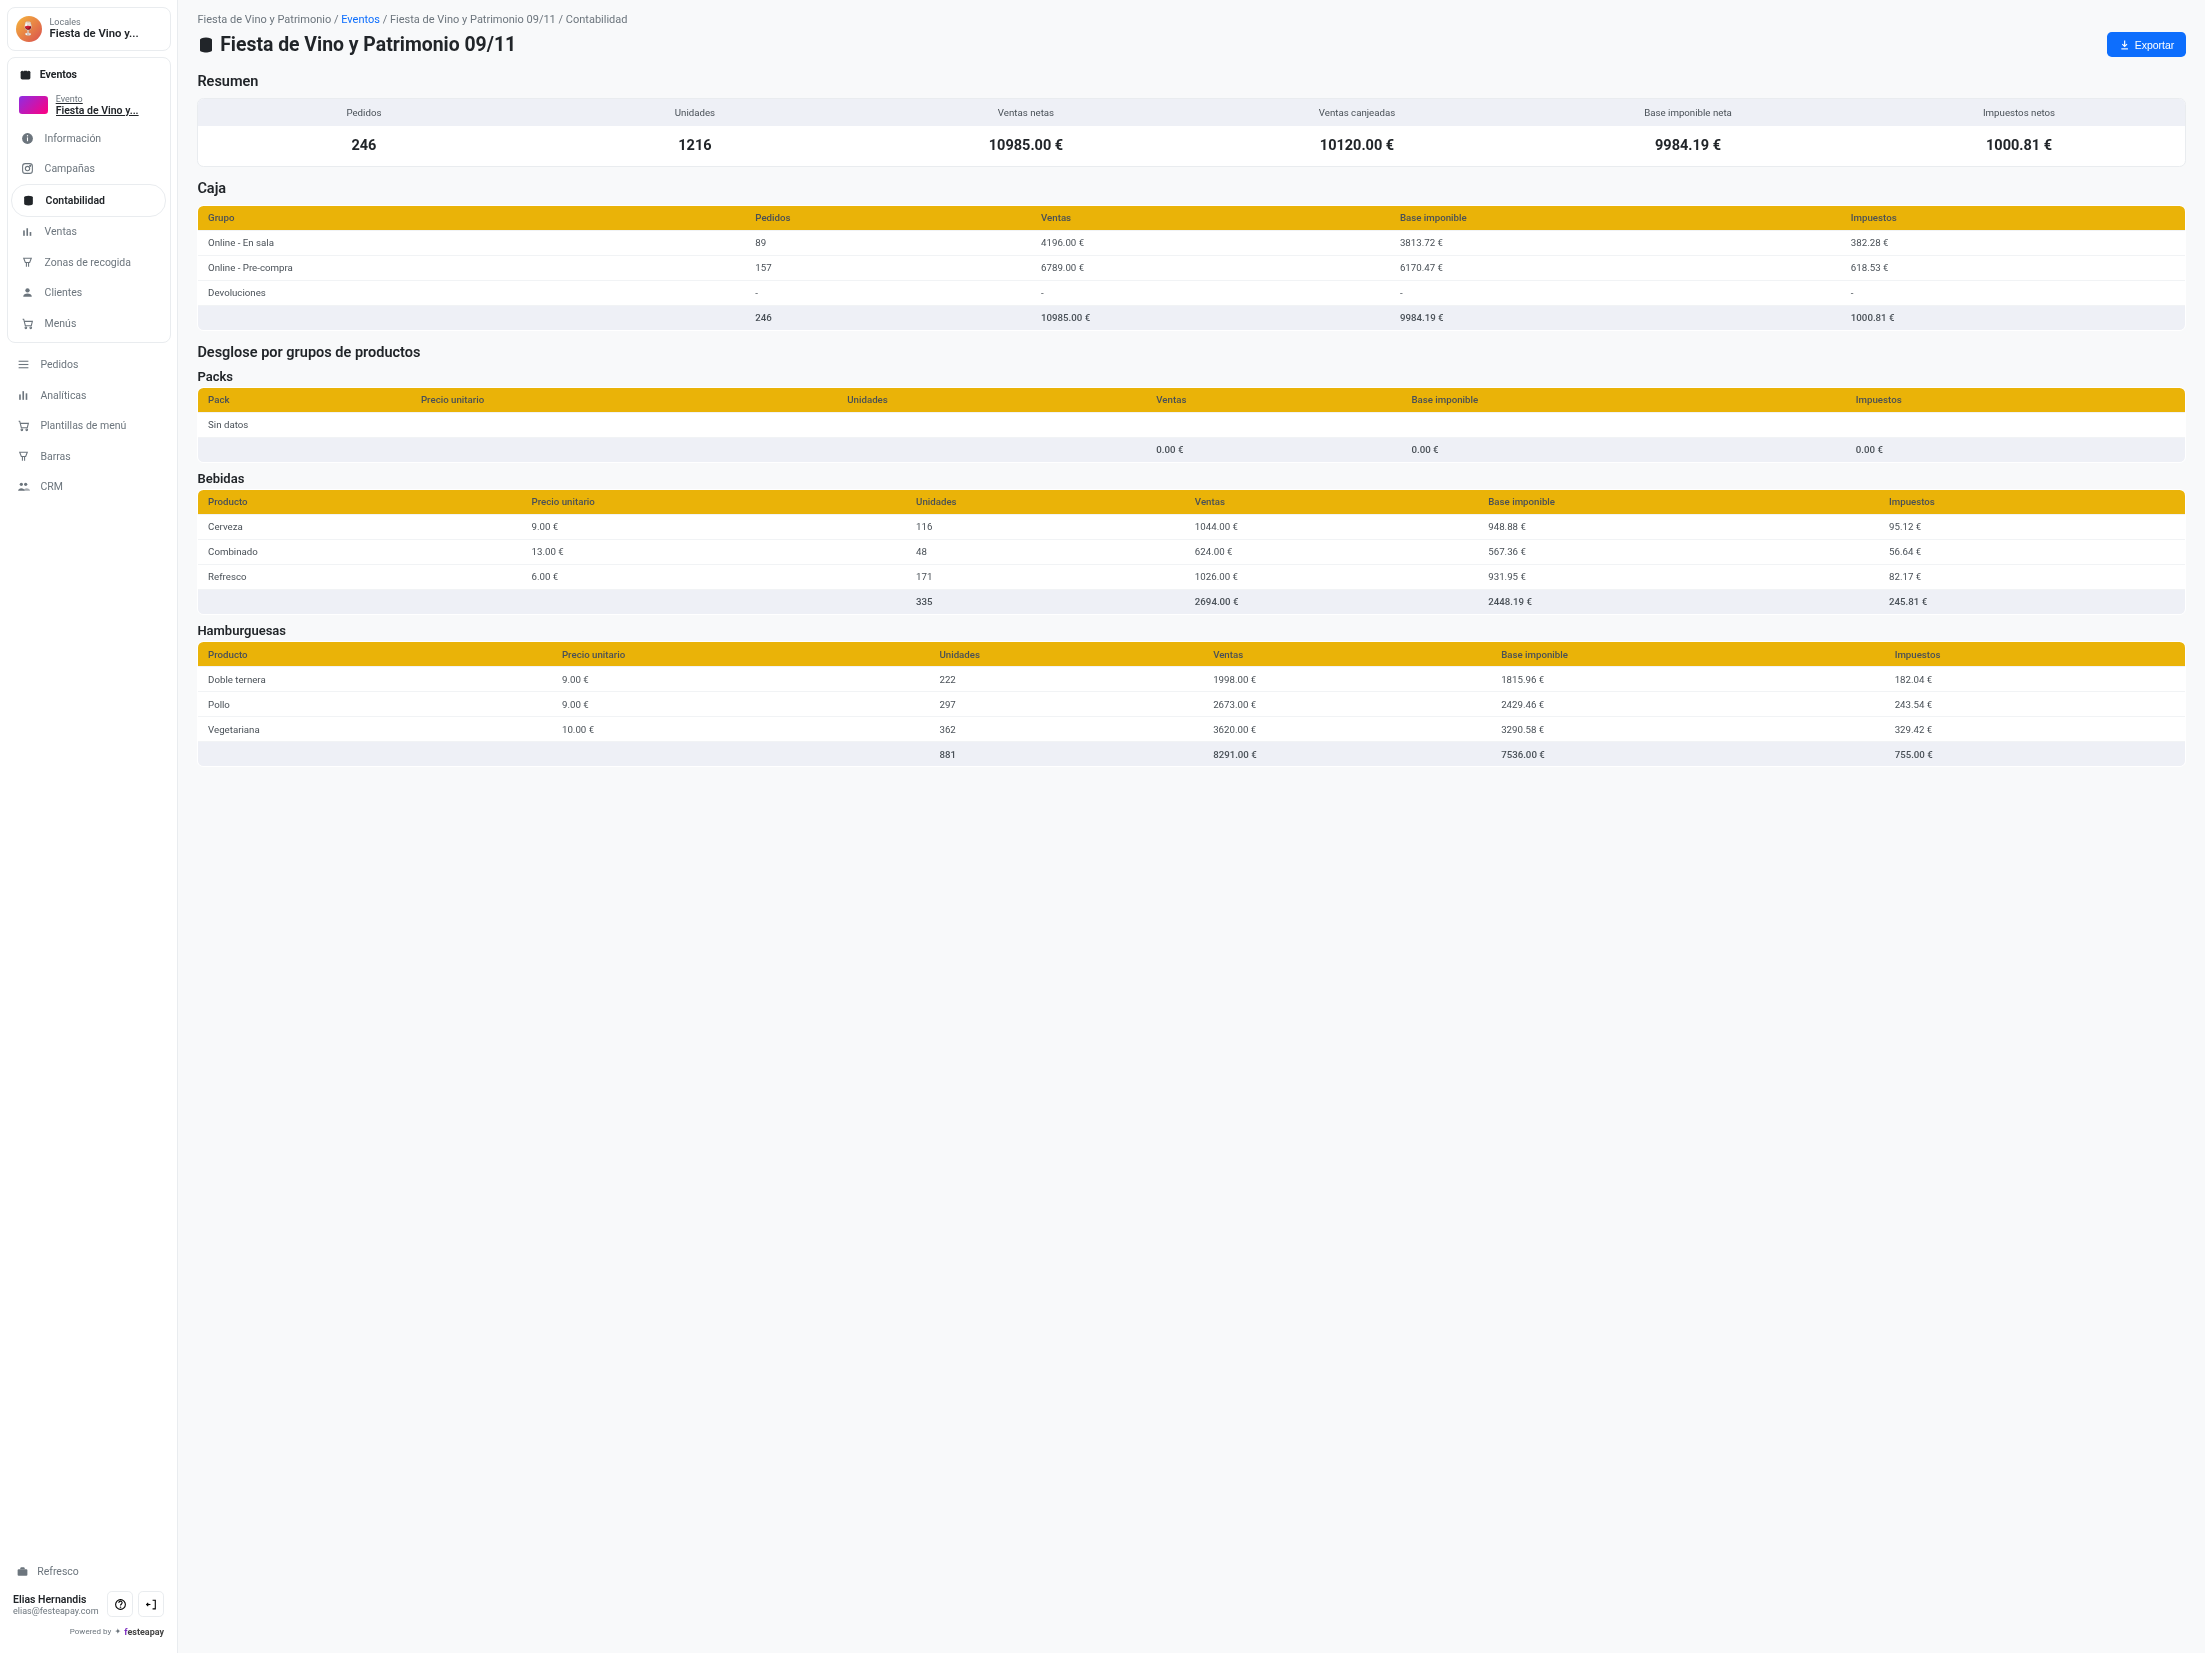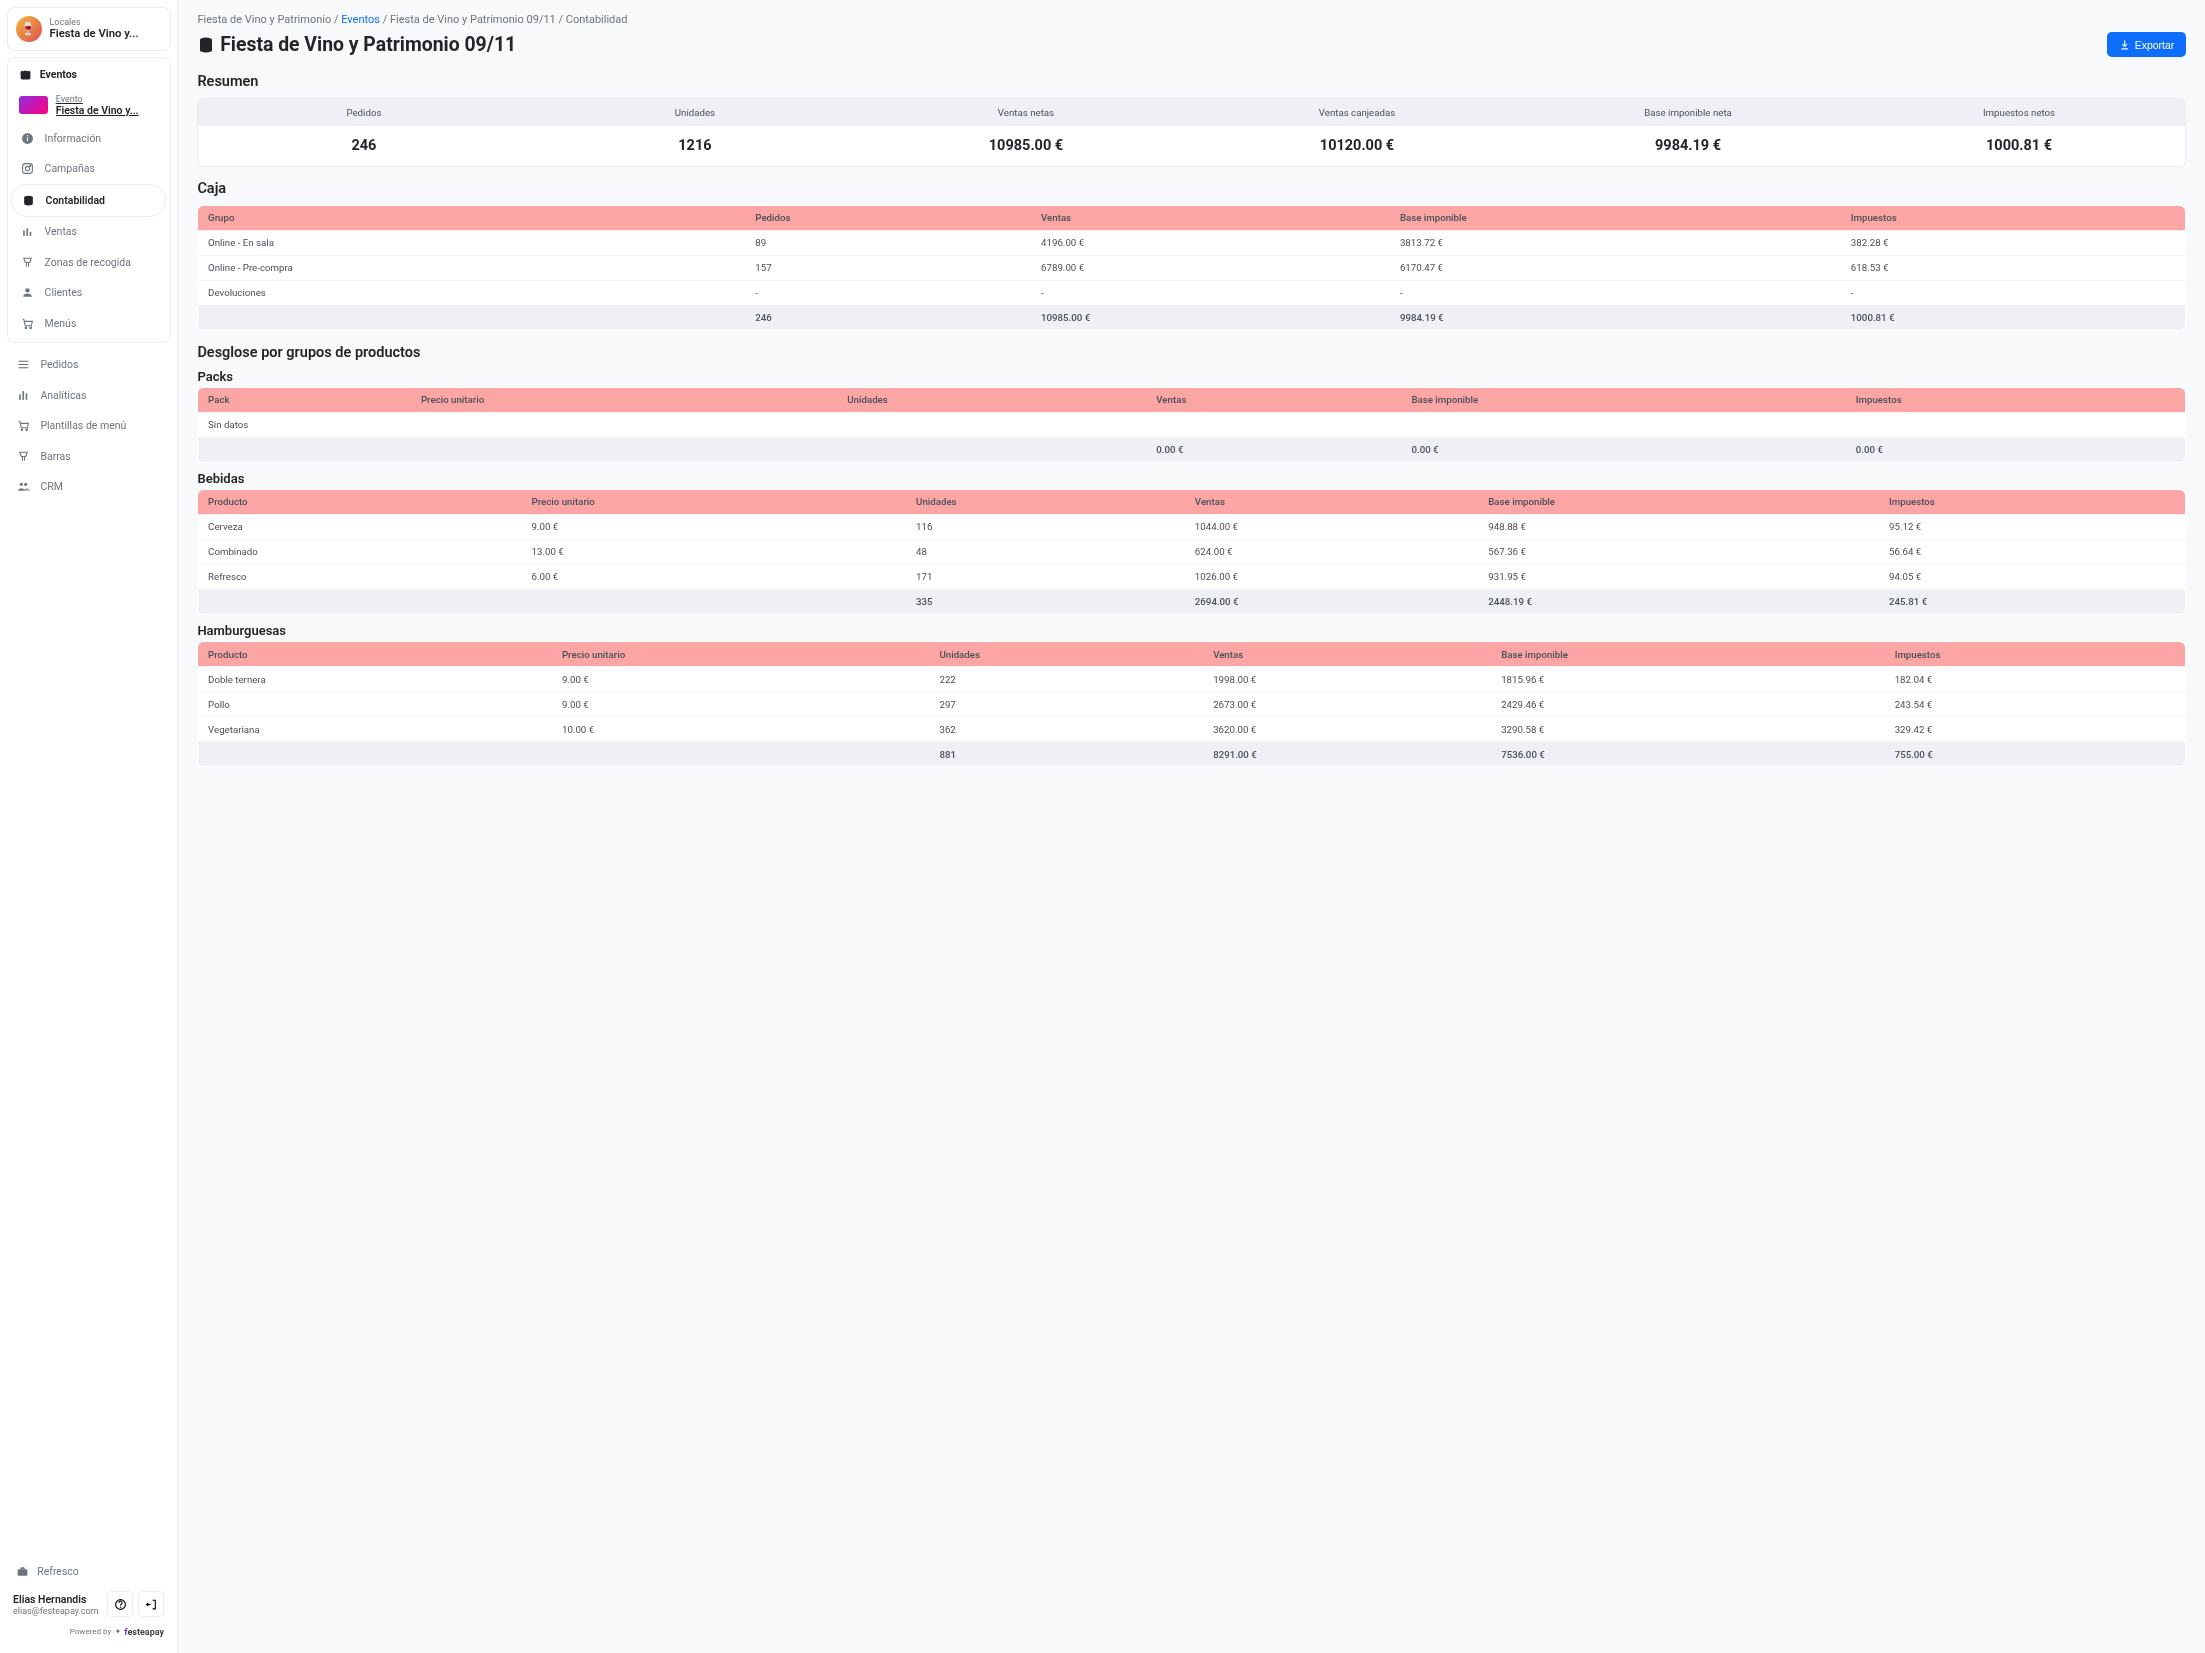--- a/index.html
+++ b/index.html
@@ -39,21 +39,21 @@
 .page-title { font-size: 19.4px; font-weight:700; display:flex; align-items:center; gap:4.8px;}
 .export-btn { background:#0d6efd; color:#fff; border:none; border-radius:4.8px; padding: 6.5px 11.3px; font-size:10.5px; cursor:pointer; display:flex; align-items:center; gap:4.8px; }
 h2 { font-size:14.5px; font-weight:600; margin: 13px 0 8px; }
 h3 { font-size:13px; font-weight:600; margin: 8px 0 3.2px; }
 .summary-table { width:100%; border:0.8px solid #e9ecef; border-radius:6.5px; overflow:hidden; background:#fff; }
 .summary-head { display:flex; background:#eef0f6; }
 .summary-head div { flex:1; text-align:center; padding: 8px; font-size:9.7px; color:#495057; }
 .summary-body { display:flex; }
 .summary-body div { flex:1; text-align:center; padding: 11.3px; font-size:14.5px; font-weight:700; }
 table { width:100%; border-collapse: collapse; border:0.8px solid #e9ecef; border-radius:6.5px; overflow:hidden; background:#fff; font-size:9.7px; }
-thead tr { background:#fca5a5; }
+thead tr { background:#eab308; }
 th, td { text-align:left; padding: 6.5px 9.7px; border-bottom:0.8px solid #f1f3f5; color:#495057; }
 th { font-weight:500; font-size:9.7px; }
 tfoot tr { background:#eef0f6; font-weight:500; }
 svg { display:block; }
 </style>
 </head>
 <body>
 
 <div class="app">
   <aside class="sidebar">
@@ -401,21 +401,21 @@
             <td>624.00 €</td>
             <td>567.36 €</td>
             <td>56.64 €</td>
           </tr>
           <tr>
             <td>Refresco</td>
             <td>6.00 €</td>
             <td>171</td>
             <td>1026.00 €</td>
             <td>931.95 €</td>
-            <td>94.05 €</td>
+            <td>82.17 €</td>
           </tr>
         </tbody>
       <tfoot>
           <tr>
         <td></td>
         <td></td>
         <td>335</td>
         <td>2694.00 €</td>
         <td>2448.19 €</td>
         <td>245.81 €</td>

